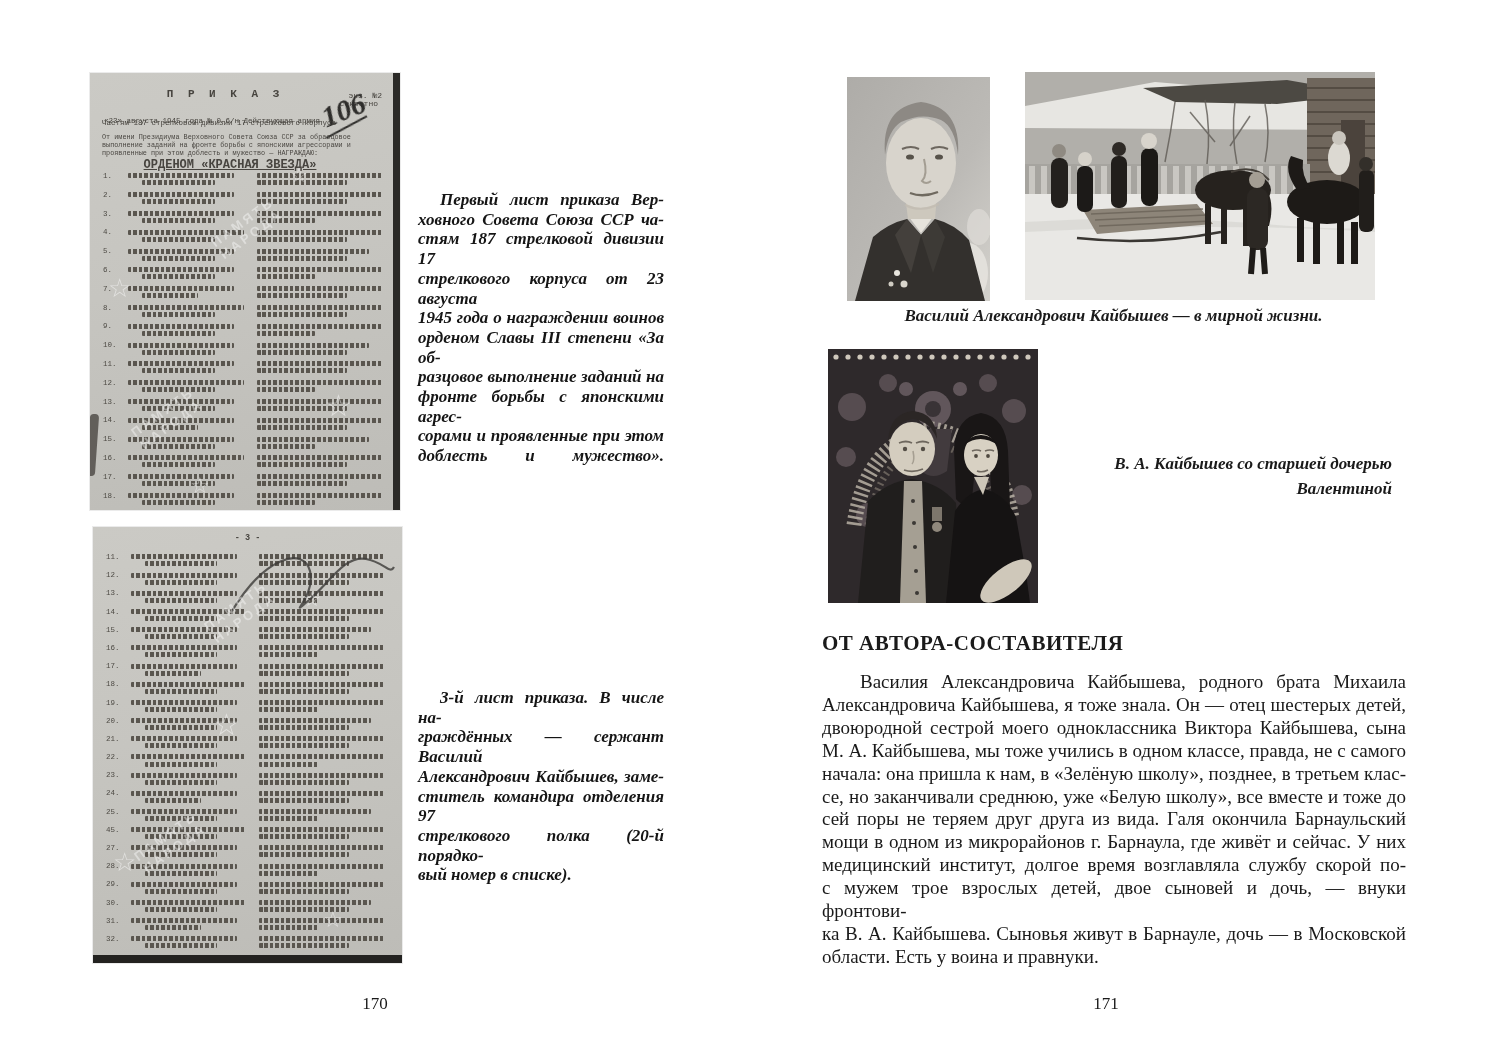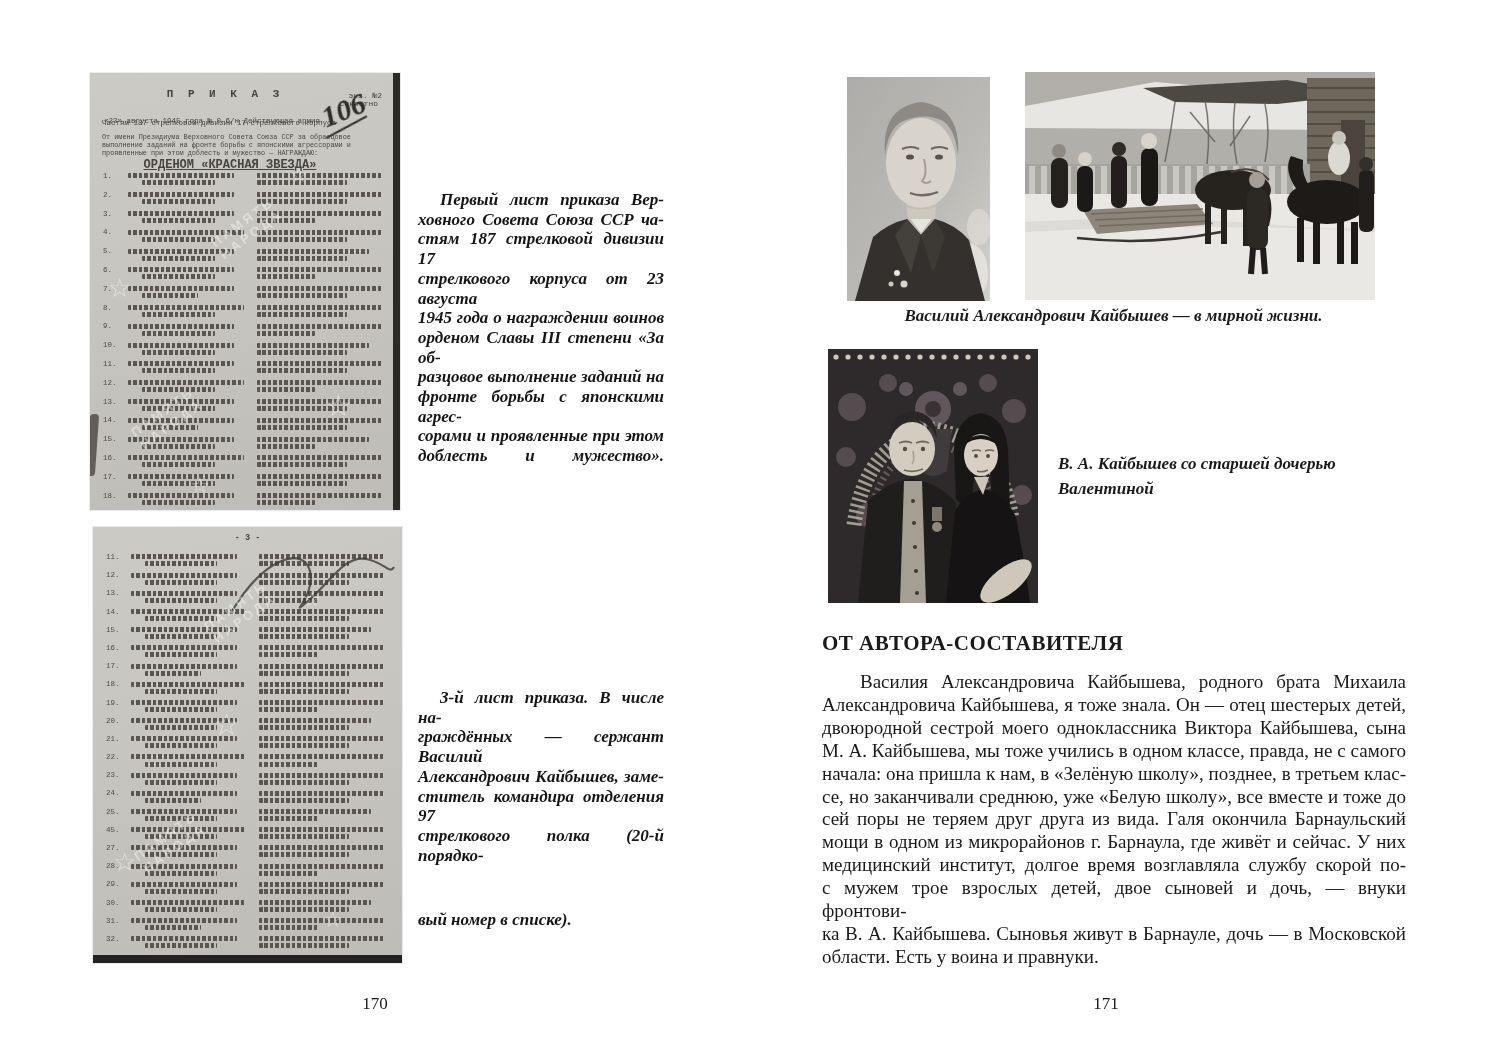--- a/index.html
+++ b/index.html
@@ -54,29 +54,29 @@
   .wm{position:absolute;transform:rotate(-36deg);color:rgba(255,255,255,.42);font-weight:bold;
       font-family:"Liberation Sans",sans-serif;font-size:13px;letter-spacing:3px;text-align:center;
       line-height:15px;pointer-events:none;white-space:pre-line;}
   .star{position:absolute;color:rgba(255,255,255,.5);font-size:26px;pointer-events:none;}
   .scribble{position:absolute;right:6px;top:18px;width:170px;height:80px;}
 
   
   .caption{position:absolute;width:246px;font:italic 700 17px/19.7px "Liberation Serif",serif;color:#151515;}
   .caption .cap-line{text-align:justify;text-align-last:justify;}
   .caption .cap-line:first-child{text-indent:22px;}
-  .caption.cap2 .cap-line:last-child{text-align-last:left;margin-top:45px;}
+  .caption.cap2 .cap-line:last-child{text-align-last:left;}
   .cap1{left:418px;top:190px;}
   .cap2{left:418px;top:688px;}
 
   .photo{position:absolute;overflow:hidden;}
   .photo svg{display:block;}
   .caption-top{position:absolute;left:847px;top:306px;width:533px;text-align:center;
                font:italic 700 17px/20px "Liberation Serif",serif;}
-  .caption-family{position:absolute;left:1058px;top:451px;width:334px;text-align:left;
+  .caption-family{position:absolute;left:1058px;top:451px;width:334px;text-align:right;
                   font:italic 700 17px/25px "Liberation Serif",serif;}
   .sec-heading{position:absolute;left:822px;top:631px;width:584px;text-align:left;
                font:700 21px/24px "Liberation Serif",serif;letter-spacing:.5px;}
   .par{position:absolute;left:822px;top:671px;width:584px;font:19px/22.9px "Liberation Serif",serif;}
   .par .par-line{text-align:justify;text-align-last:justify;}
   .par .par-line:first-child{text-indent:38px;}
   .par .par-line:last-child{text-align-last:left;}
 
   .pagenum{position:absolute;top:994px;width:170px;text-align:center;font:17px "Liberation Serif",serif;}
   .pagenum-left{left:290px;}

